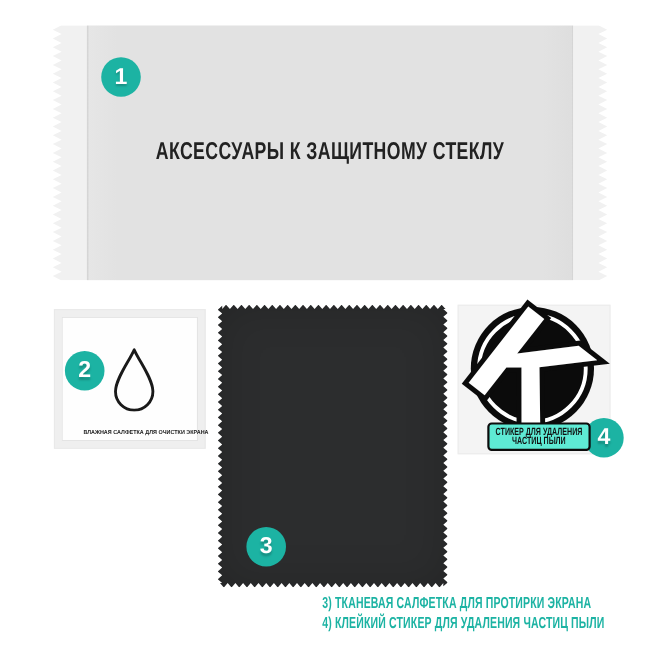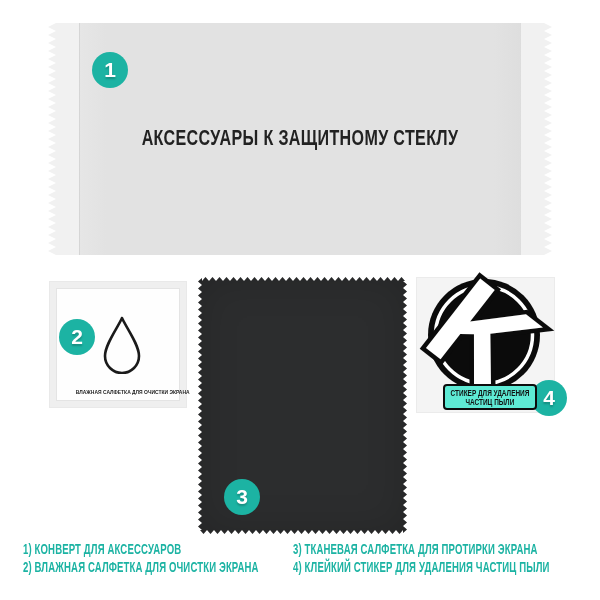--- a/index.html
+++ b/index.html
@@ -79,22 +79,18 @@
       <circle cx="67" cy="57" r="56" fill="#0b0b0b" style="fill: rgb(11, 11, 11);"></circle>
       <circle cx="67" cy="57" r="48.5" fill="none" stroke="#ffffff" stroke-width="3.5"></circle>
       <text transform="translate(67 57) rotate(38)" x="0" y="46" text-anchor="middle" font-family="Liberation Sans, sans-serif" font-weight="bold" font-size="128" fill="#ffffff" stroke="#0b0b0b" stroke-width="9" paint-order="stroke" stroke-linejoin="miter">K</text>
     </svg>
     <div id="sticker-label">
       <div class="sticker-label-line">СТИКЕР ДЛЯ УДАЛЕНИЯ</div>
       <div class="sticker-label-line">ЧАСТИЦ ПЫЛИ</div>
     </div>
   </div>
 
-  <div id="legend-left">
-    <div class="legend-line" style="color: rgb(28, 179, 163);">1) КОНВЕРТ ДЛЯ АКСЕССУАРОВ</div>
-    <div class="legend-line" style="color: rgb(28, 179, 163);">2) ВЛАЖНАЯ САЛФЕТКА ДЛЯ ОЧИСТКИ ЭКРАНА</div>
-  </div>
   <div id="legend-right">
     <div class="legend-line" style="color: rgb(28, 179, 163);">3) ТКАНЕВАЯ САЛФЕТКА ДЛЯ ПРОТИРКИ ЭКРАНА</div>
     <div class="legend-line" style="color: rgb(28, 179, 163);">4) КЛЕЙКИЙ СТИКЕР ДЛЯ УДАЛЕНИЯ ЧАСТИЦ ПЫЛИ</div>
   </div>
 
 </div>
 
 </body></html>

